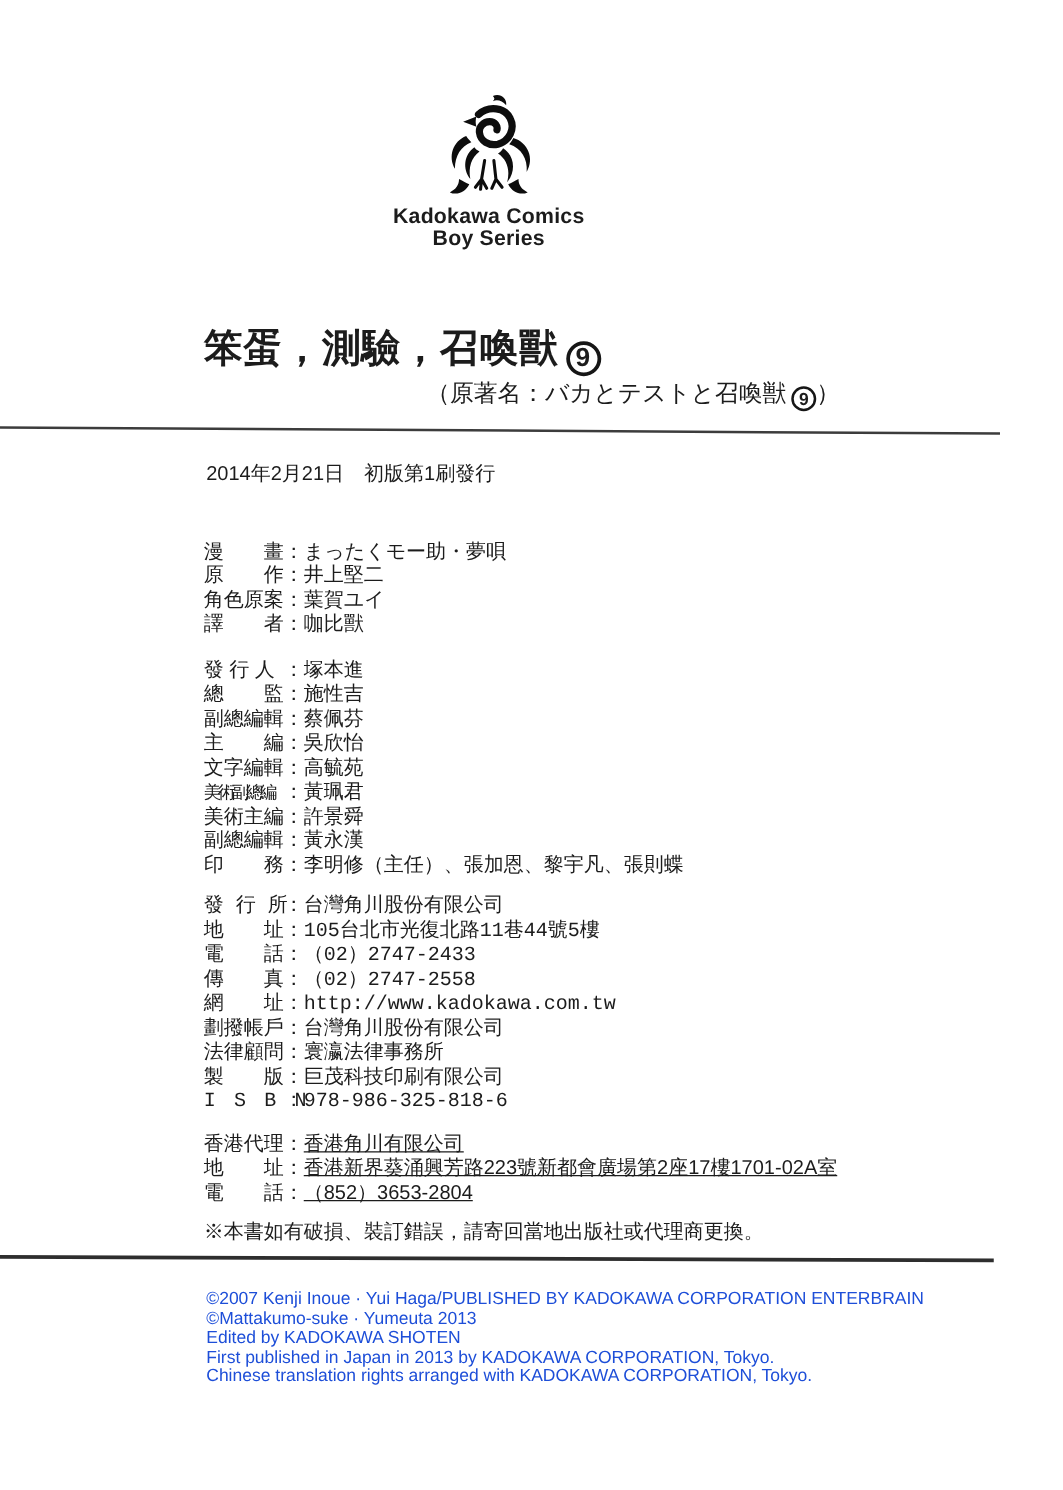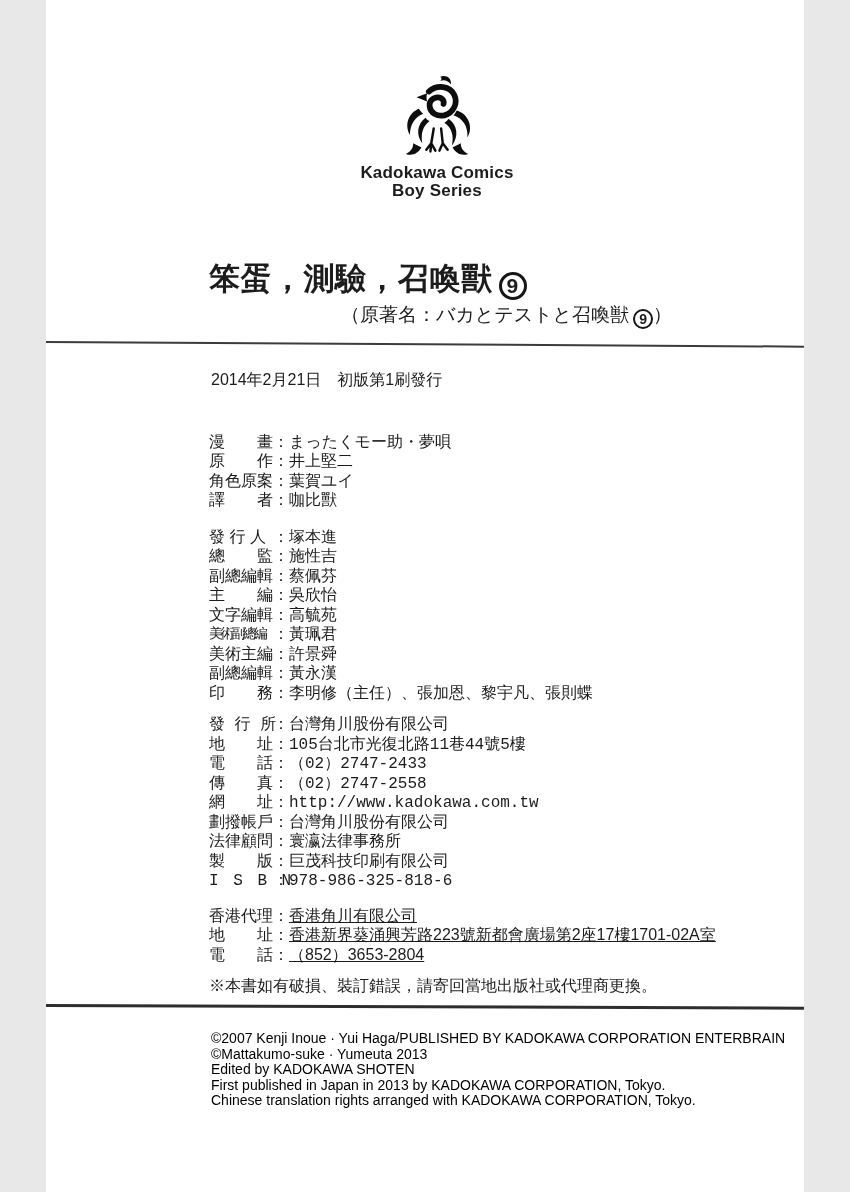--- a/index.html
+++ b/index.html
@@ -1,18 +1,18 @@
 <!DOCTYPE html>
 <html><head>
 <meta charset="utf-8">
 <style>
   html,body{margin:0;padding:0;background:#e8e8e8;}
   .page{
     position:relative;
-    width:758px;height:1192px;
+    width:850px;height:1192px;
     margin:0 auto;
     background:#ffffff;
     color:#1c1c1c;
     font-family:"Liberation Sans", sans-serif;
     overflow:hidden;
   }
   
   .logo-block{ margin:74px 0 0 281px; width:220px; text-align:center; }
   .logo-block svg{ display:block; margin:0 auto 4px auto; }
   .logo-caption{ font-weight:bold; font-size:17px; line-height:18px; letter-spacing:0.2px; }
@@ -41,21 +41,21 @@
   .g-publisher{ margin-top:14px;font-family:Liberation Mono, monospace; }
   .g-hk{ margin-top:14px;text-decoration:underline; }
   .row{ font-size:16px; line-height:19.5px; white-space:nowrap; }
   .lbl{ display:inline-block; width:64px; white-space:pre; vertical-align:bottom; }
   .lbl.narrow{ font-size:14px; letter-spacing:-2.8px; }
   .lbl.spread{ letter-spacing:2.5px; }
   .colon{ display:inline-block; }
   .val{ }
   .notice-line{ margin:12px 0 0 163px; font-size:16px; line-height:20px; }
   
-  .copyright-block{ margin:24px 0 0 165px; font-size:14px; line-height:15.6px; color:#000000; }
+  .copyright-block{ margin:24px 0 0 165px; font-size:14px; line-height:15.6px; color:#1d4ed8; }
 </style>
 </head>
 <body>
 
 <div class="page">
 
   <div class="logo-block">
     <svg viewBox="0 0 100 104" width="82" height="86" aria-hidden="true">
       <g fill="#0d0d0d">
         <path d="M54 3c7-3 14 2 13 9-4-4-8-6-13-4 2-2 2-3 0-5z"></path>

